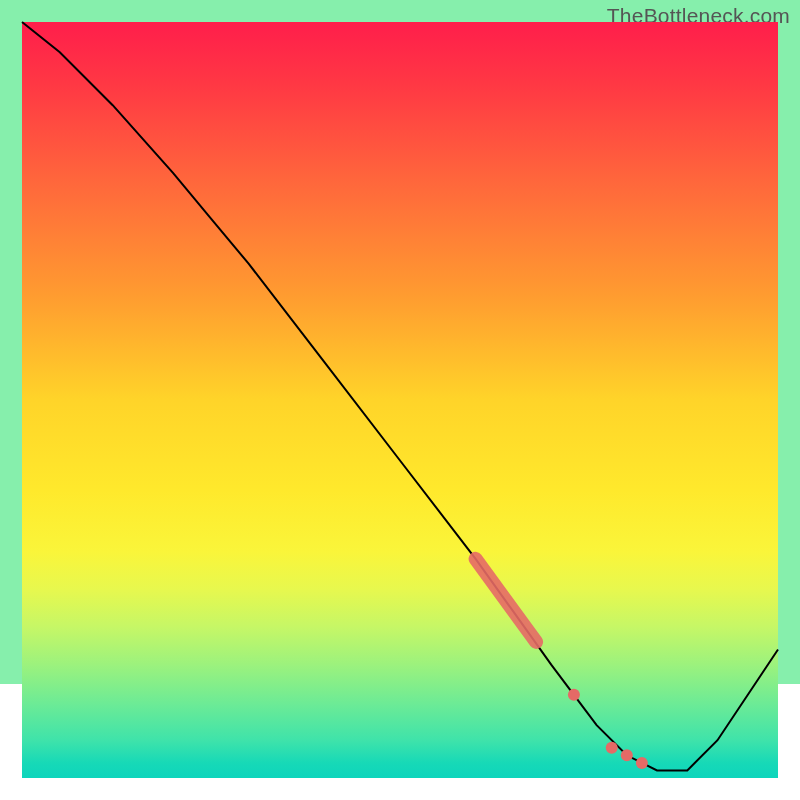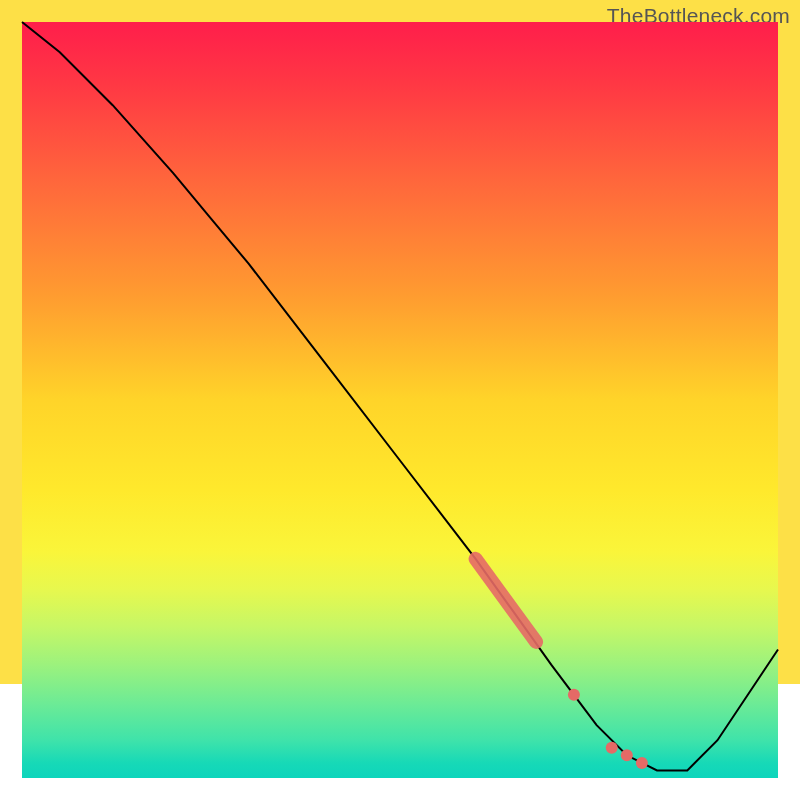--- a/index.html
+++ b/index.html
@@ -7,21 +7,21 @@
     padding: 0;
     width: 800px;
     height: 800px;
     overflow: hidden;
     font-family: Arial, Helvetica, sans-serif;
   }
   .chart-wrap {
     position: relative;
     width: 800px;
     height: 684px;
-    background: #fde047;
+    background: #86efac;
   }
   .plot-area {
     position: absolute;
     left: 22px;
     top: 22px;
     width: 756px;
     height: 756px;
     
     background: linear-gradient(
       to bottom,

